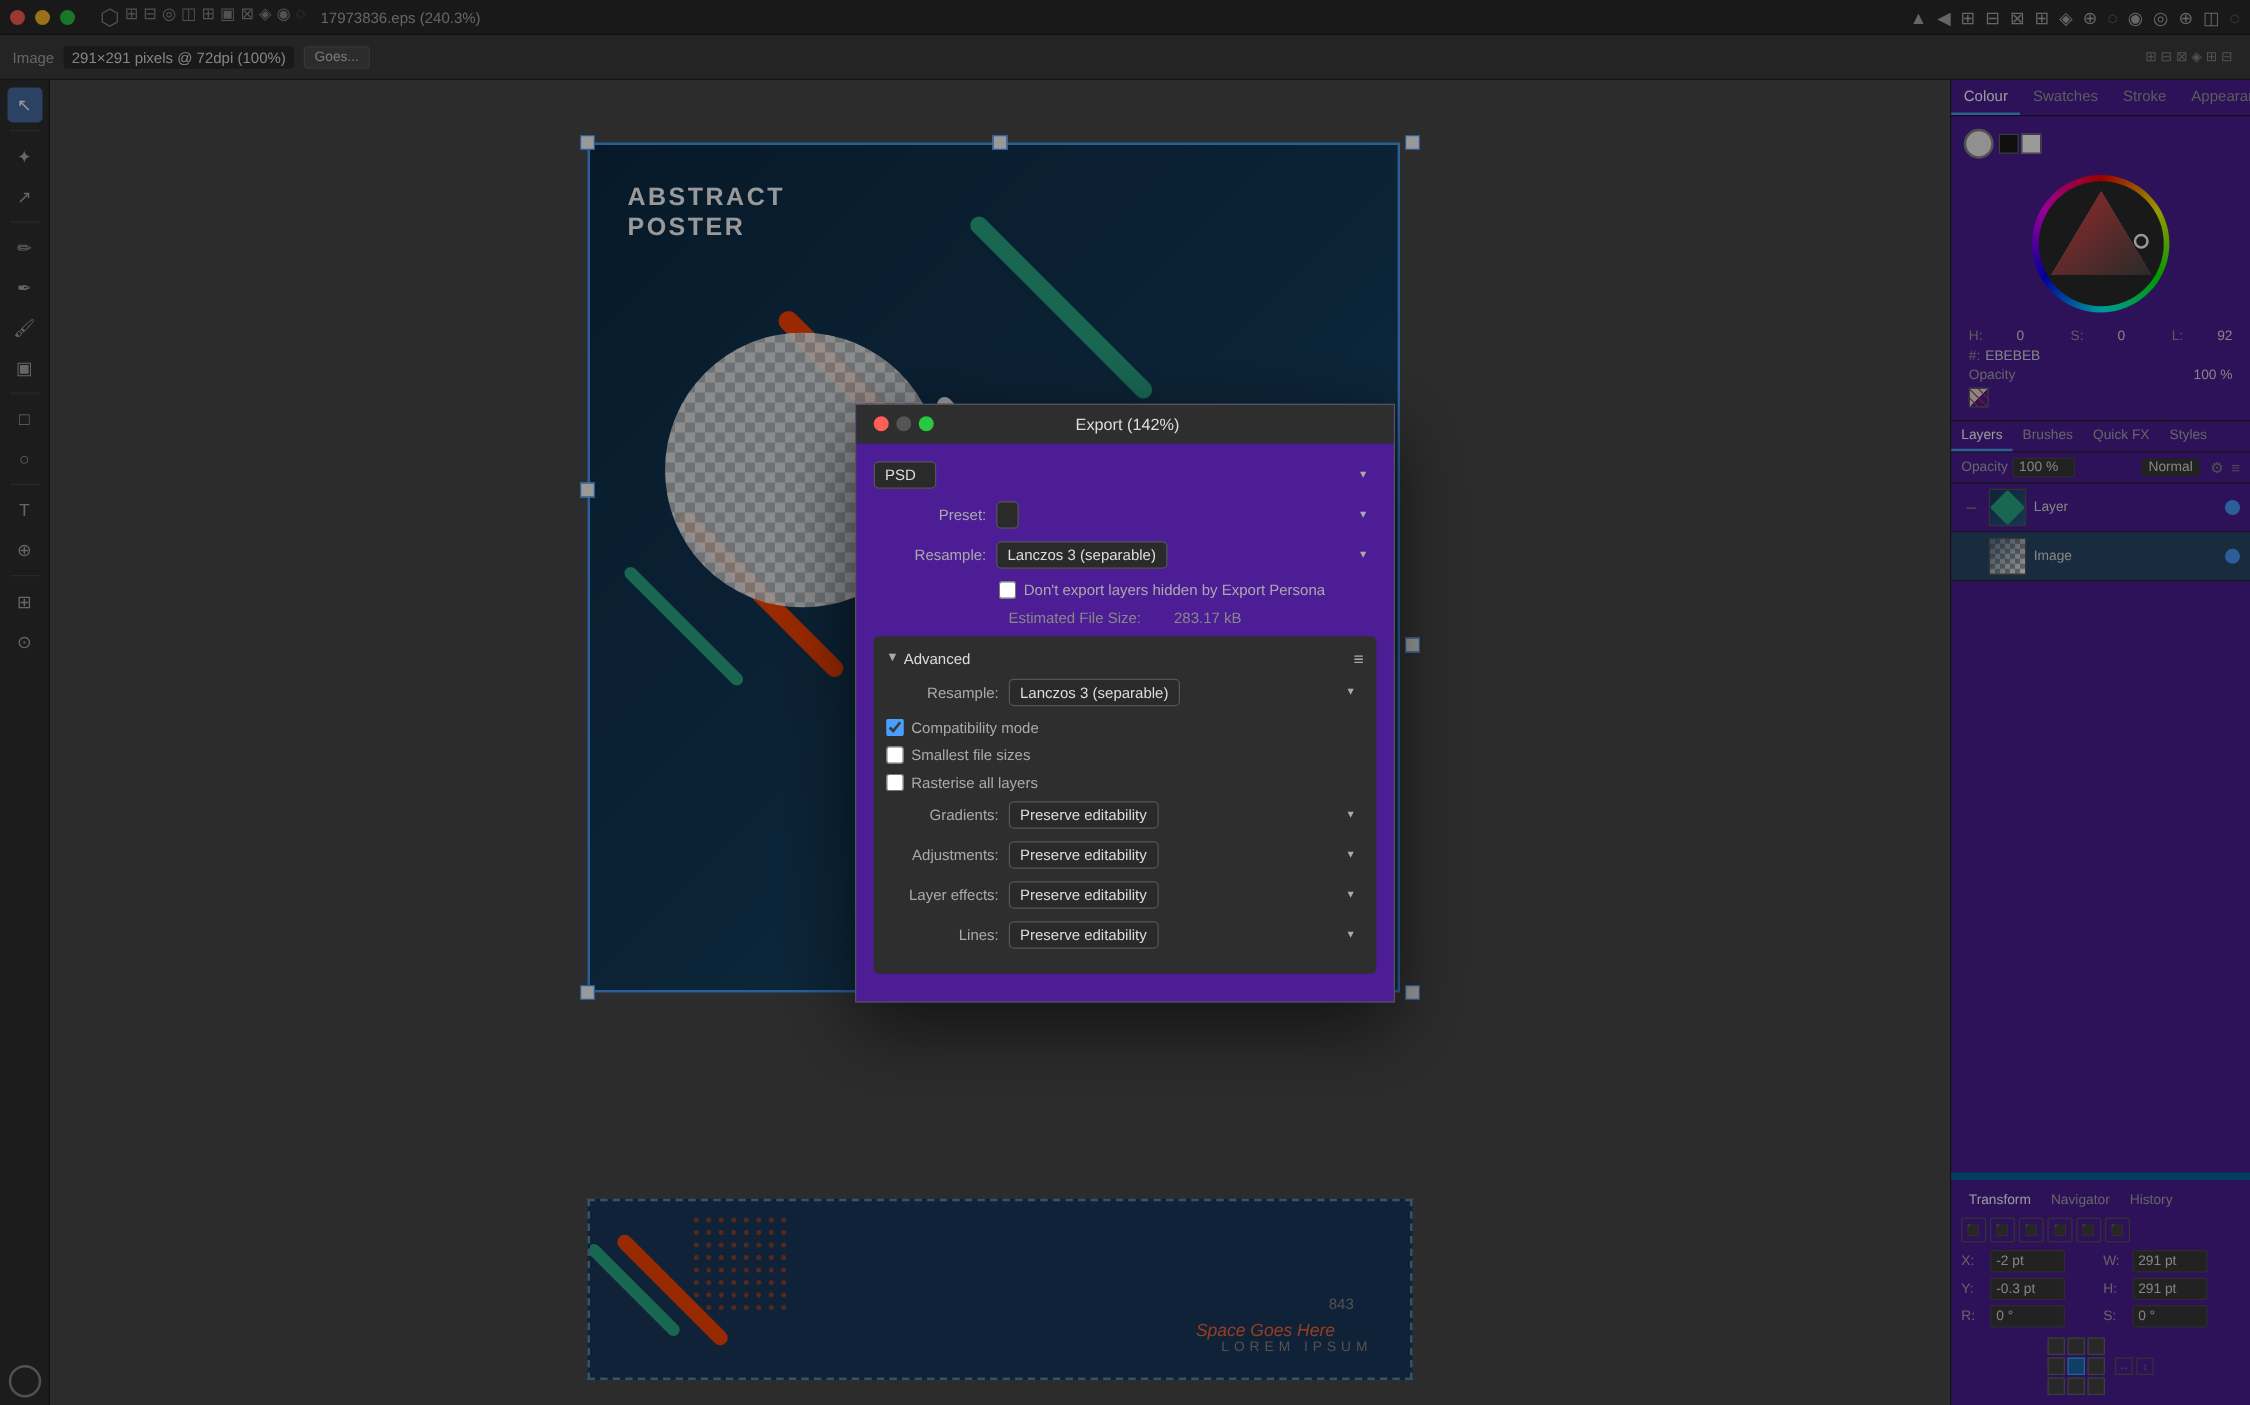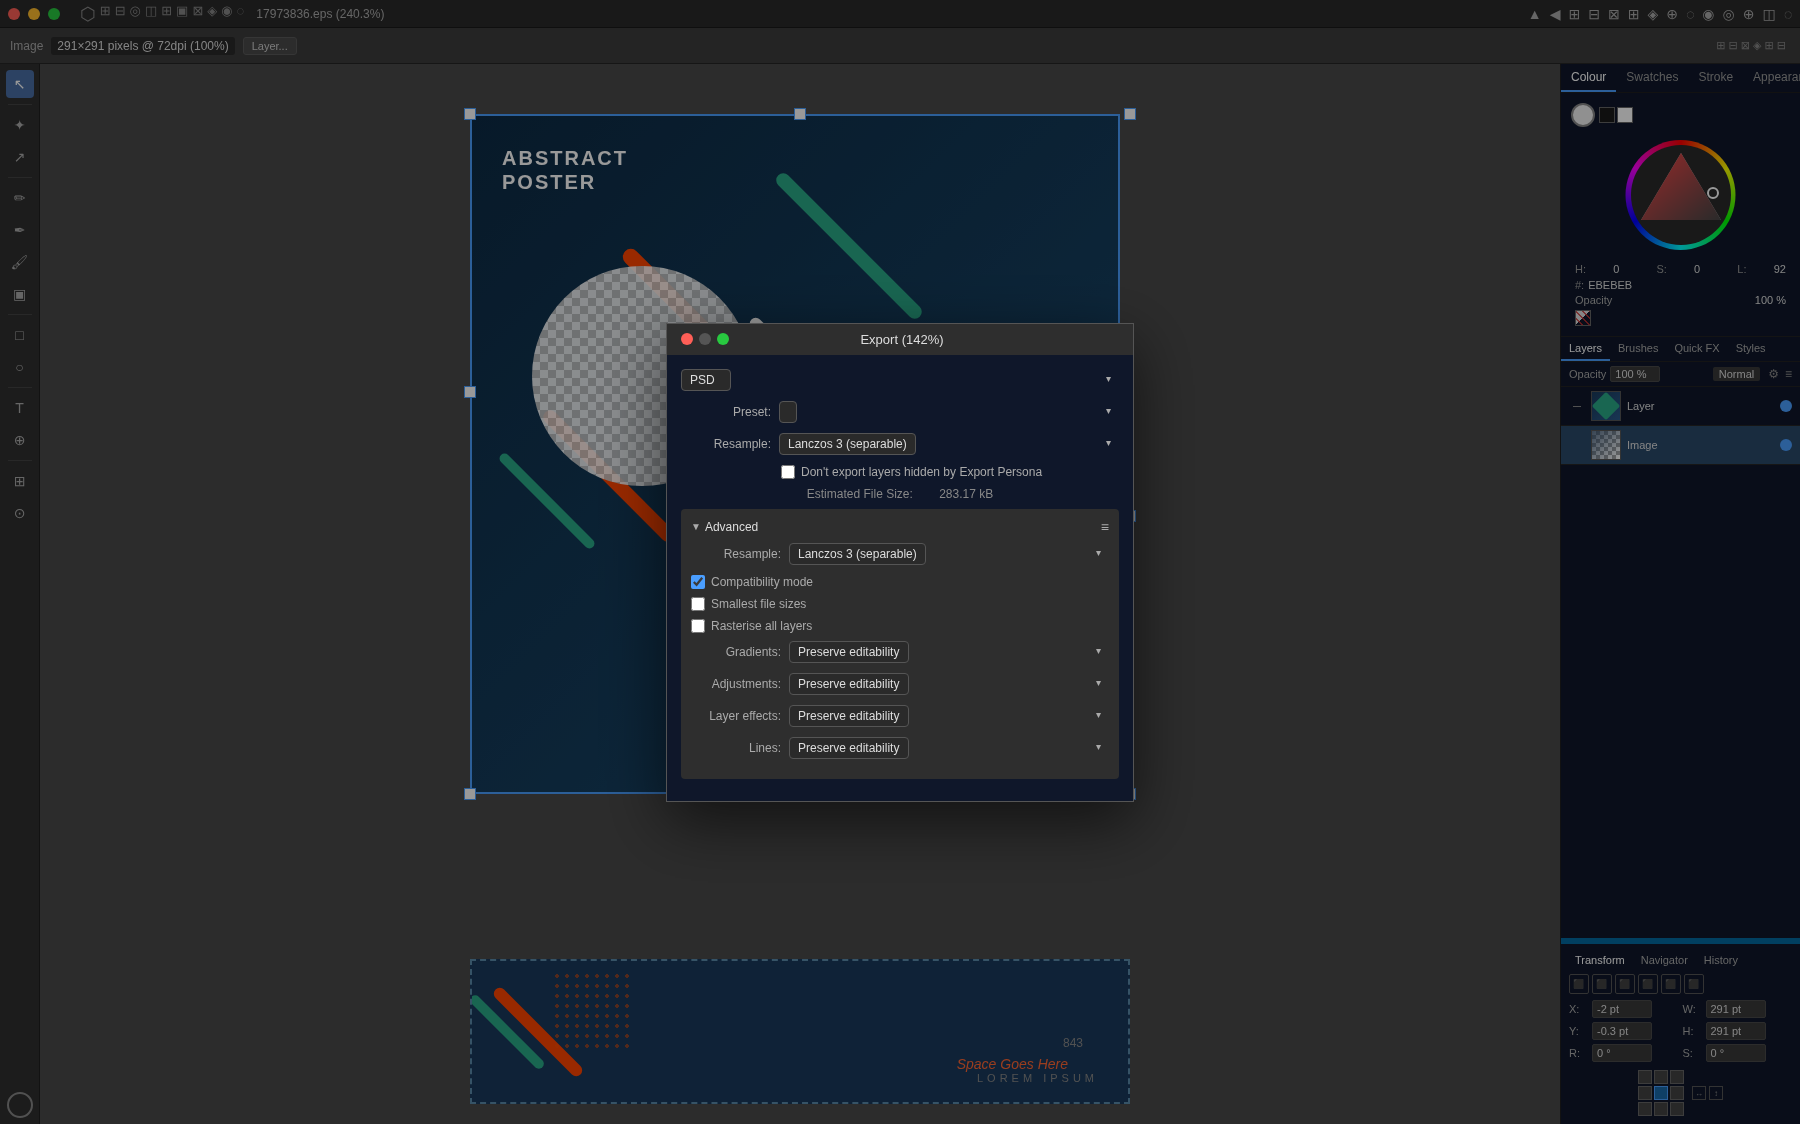--- a/index.html
+++ b/index.html
@@ -31,21 +31,21 @@
     .artwork { width: 650px; height: 680px; background: #1a3a5c; border: 2px dashed #6a9acc; position: relative; overflow: hidden; }
 
     
     .poster { width: 100%; height: 100%; background: linear-gradient(135deg, #0d2b45 0%, #1a4a6e 100%); position: relative; overflow: hidden; }
     .poster-title { position: absolute; top: 30px; left: 30px; color: #fff; font-size: 20px; font-weight: bold; letter-spacing: 2px; line-height: 1.2; }
 
     
     .bar { position: absolute; border-radius: 6px; }
 
     
-    .right-panel { width: 240px; background: #0f172a; border-left: 1px solid #1f1f1f; display: flex; flex-direction: column; }
+    .right-panel { width: 240px; background: #4c1d95; border-left: 1px solid #1f1f1f; display: flex; flex-direction: column; }
 
     
     .panel-tabs { display: flex; border-bottom: 1px solid #1f1f1f; }
     .panel-tab { padding: 6px 10px; font-size: 12px; color: #999; cursor: pointer; border-bottom: 2px solid transparent; }
     .panel-tab.active { color: #fff; border-bottom-color: #4a9eff; }
 
     
     .colour-section { padding: 10px; border-bottom: 1px solid #222; }
     .colour-wheel-container { display: flex; justify-content: center; margin: 8px 0; }
 
@@ -76,21 +76,21 @@
     .transform-tabs { display: flex; gap: 4px; margin-bottom: 6px; }
     .transform-tab { font-size: 11px; color: #aaa; padding: 2px 6px; cursor: pointer; }
     .transform-tab.active { color: #fff; }
     .transform-grid { display: grid; grid-template-columns: 1fr 1fr; gap: 4px; }
     .transform-field { display: flex; align-items: center; gap: 3px; font-size: 11px; }
     .transform-label { color: #aaa; width: 20px; }
     .transform-input { background: #3a3a3a; border: 1px solid #4a4a4a; color: #ddd; padding: 2px 4px; border-radius: 2px; width: 60px; font-size: 11px; }
 
     
     .dialog-overlay { position: fixed; top: 0; left: 0; width: 100%; height: 100%; background: rgba(0,0,0,0.4); display: flex; align-items: center; justify-content: center; z-index: 1000; }
-    .dialog { background: #0f172a; border: 1px solid #555; border-radius: 0; width: 468px; box-shadow: 0 20px 60px rgba(0,0,0,0.6); overflow: hidden; }
+    .dialog { background: #4c1d95; border: 1px solid #555; border-radius: 0; width: 432px; box-shadow: 0 20px 60px rgba(0,0,0,0.6); overflow: hidden; }
     .dialog-titlebar { background: #2e2e2e; padding: 8px 14px; display: flex; align-items: center; justify-content: space-between; }
     .dialog-title { font-size: 13px; color: #ddd; flex: 1; text-align: center; }
     .dialog-traffic { display: flex; gap: 6px; }
     .dialog-body { padding: 14px; }
 
     .dialog-row { display: flex; align-items: center; margin-bottom: 10px; gap: 8px; }
     .dialog-label { color: #aaa; font-size: 12px; text-align: right; width: 90px; flex-shrink: 0; }
     .dialog-select { background: #2a2a2a; border: 1px solid #555; color: #ddd; padding: 3px 8px; border-radius: 4px; font-size: 12px; flex: 1; appearance: none; cursor: pointer; }
     .dialog-select-wrapper { position: relative; flex: 1; }
     .dialog-select-wrapper::after { content: '▾'; position: absolute; right: 8px; top: 4px; color: #aaa; pointer-events: none; font-size: 10px; }
@@ -157,21 +157,21 @@
       <span>◎</span>
       <span>⊕</span>
       <span>◫</span>
       <span>◌</span>
   </div>
 </div>
 
 <div class="toolbar">
   <span class="toolbar-label">Image</span>
   <span class="toolbar-value">291×291 pixels @ 72dpi (100%)</span>
-  <button class="toolbar-btn">Layer...</button>
+  <button class="toolbar-btn">Goes...</button>
   <div style="flex:1"></div>
   <span style="font-size:11px;color:#888;margin-right:4px;">⊞ ⊟ ⊠ ◈ ⊞ ⊟</span>
 </div>
 
 <div class="main-container">
 
   <div class="tools-panel">
     <div class="tool-icon active">↖</div>
     <div class="tool-separator"></div>
     <div class="tool-icon">✦</div>

